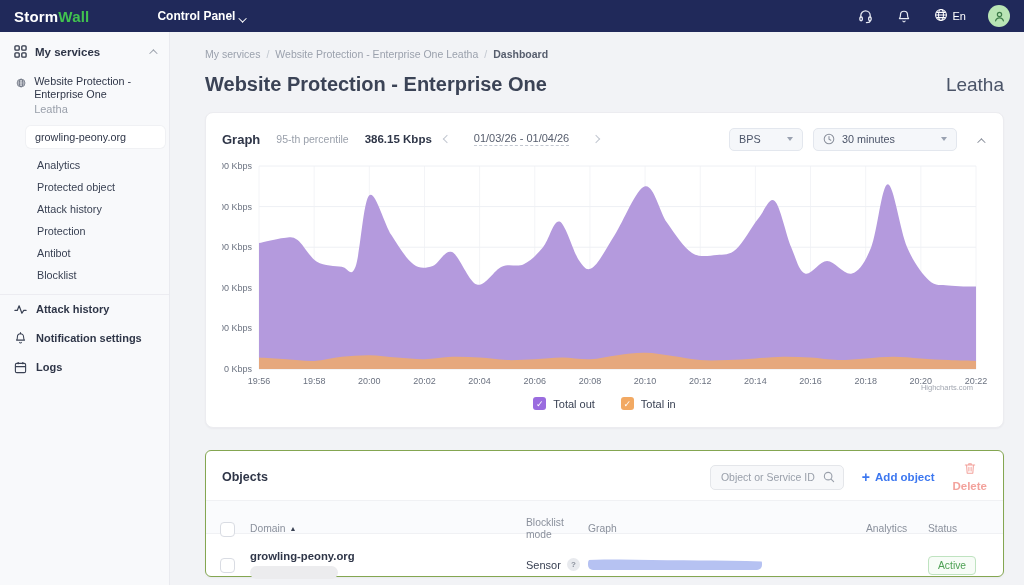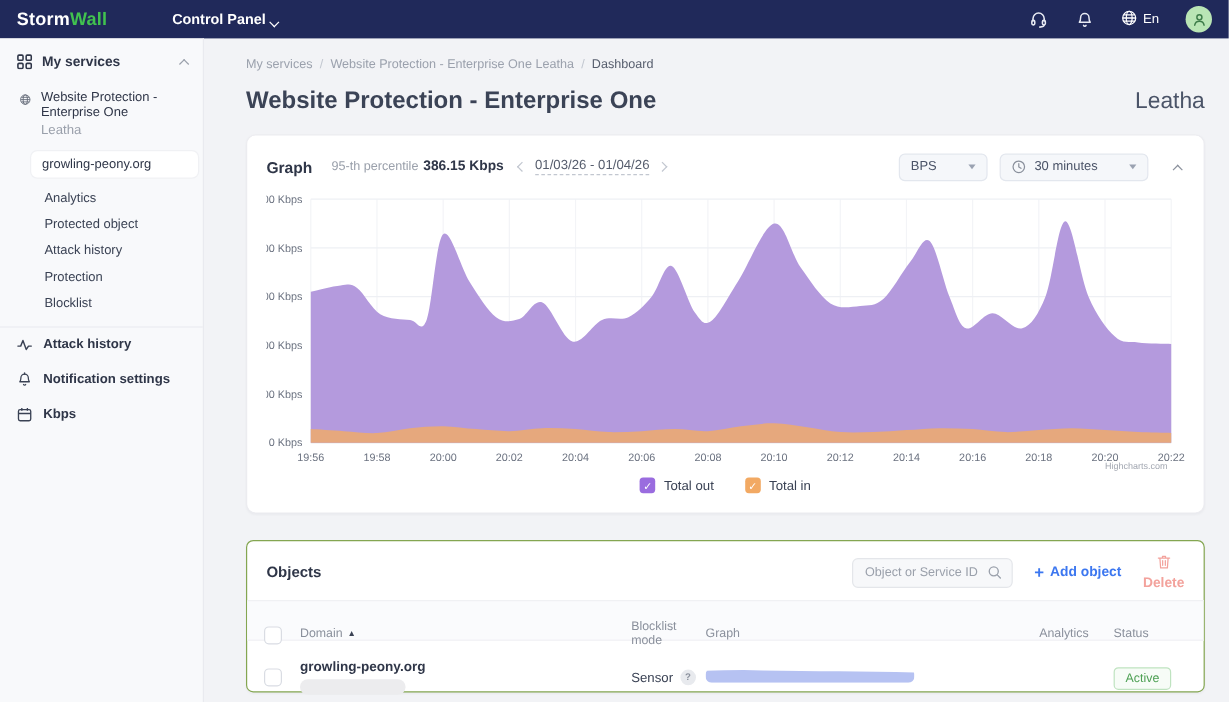--- a/index.html
+++ b/index.html
@@ -3,21 +3,21 @@
 <meta charset="utf-8">
 <style>
   * { margin:0; padding:0; box-sizing:border-box; }
   html,body { width:1024px; height:585px; overflow:hidden;
     font-family:"Liberation Sans", sans-serif; background:#f2f3f6; color:#3a4254; }
 
   
   .navbar { height:32px; background:#20295a; display:flex; align-items:center; padding:0 14px; }
   .brand { font-size:15px; font-weight:700; letter-spacing:.2px; }
   .brand .w1 { color:#ffffff; } .brand .w2 { color:#41c24f; }
-  .nav-menu { margin-left:54px; color:#fff; font-size:12px; font-weight:600; display:flex; align-items:flex-end; gap:6px; cursor:pointer; }
+  .nav-menu { margin-left:68px; color:#fff; font-size:12px; font-weight:600; display:flex; align-items:flex-end; gap:6px; cursor:pointer; }
   .nav-spacer { flex:1; }
   .nav-ico { width:16px; height:16px; margin-left:22px; color:#e7eaf3; display:flex; align-items:center; justify-content:center; }
   .nav-lang { display:flex; align-items:center; gap:5px; margin-left:22px; color:#fff; font-size:11px; }
   .avatar { width:22px; height:22px; border-radius:50%; background:#b9e5b5; margin-left:22px;
     display:flex; align-items:center; justify-content:center; color:#3d7c49; }
 
   
   .chev { display:inline-block; width:6px; height:6px; border-left:1.5px solid currentColor; border-bottom:1.5px solid currentColor; }
   .chev.down { transform:rotate(-45deg) translateY(-2px); }
   .chev.up { transform:rotate(135deg) translateY(-2px); }
@@ -39,41 +39,41 @@
   .sb-sub .subitem { padding:5px 10px 5px 37px; color:#3a4254; font-size:10.8px; cursor:pointer; }
   .sb-bottom { border-top:1px solid #ececf1; }
   .sb-item { display:flex; align-items:center; gap:9px; padding:8px 14px; font-weight:700; font-size:11px; color:#2f3648; cursor:pointer; }
   .sb-item svg { color:#3a4254; flex:none; }
 
   
   .main { position:absolute; top:32px; left:170px; right:0; bottom:0; padding:16px 20px 0 35px; }
   .breadcrumb { font-size:10.5px; color:#9ba1ad; display:flex; gap:6px; align-items:center; }
   .breadcrumb .crumb { cursor:pointer; }
   .breadcrumb .sep { color:#c2c7d0; }
-  .breadcrumb .last { color:#565d6d; font-weight:400; }
+  .breadcrumb .last { color:#565d6d; font-weight:700; }
   .title-row { display:flex; align-items:baseline; margin-top:13px; }
   .page-title { font-size:20px; font-weight:700; color:#3b4356; }
   .page-owner { margin-left:auto; font-size:19px; color:#4b5468; }
 
   .card { background:#ffffff; border:1px solid #ececf0; border-radius:8px; box-shadow:0 1px 2px rgba(20,30,60,.04); }
 
   
   .graph-card { margin-top:16px; height:316px; padding:13px 16px 8px 16px; }
   .gc-head { display:flex; align-items:center; }
   .gc-title { font-size:13px; font-weight:700; color:#2f3648; }
   .gc-ptile { margin-left:16px; font-size:10.5px; color:#9aa0ab; }
-  .gc-pval { margin-left:4px; font-size:11.5px; font-weight:700; color:#2f3648; }
-  .gc-nav { margin-left:12px; display:flex; align-items:center; gap:8px; color:#c2c7d0; }
+  .gc-pval { margin-left:16px; font-size:11.5px; font-weight:700; color:#2f3648; }
+  .gc-nav { margin-left:12px; display:flex; align-items:center; gap:24px; color:#c2c7d0; }
   .gc-date { font-size:11px; color:#565d6d; border-bottom:1px dashed #c2c7d0; padding-bottom:1px; cursor:pointer; }
   .gc-right { margin-left:auto; display:flex; align-items:center; gap:10px; }
   .select { display:flex; align-items:center; gap:7px; background:#f5f7fa; border:1px solid #e3e7ee; border-radius:5px;
     height:23px; padding:0 9px; font-size:10.8px; color:#4b5468; cursor:pointer; }
   .select .tri { width:0; height:0; border-left:3.5px solid transparent; border-right:3.5px solid transparent; border-top:4px solid #9aa2b1; margin-left:auto; }
   .sel-unit { width:74px; }
-  .sel-interval { width:124px; }
+  .sel-interval { width:144px; }
   .gc-collapse { color:#8a909c; margin-left:6px; cursor:pointer; padding:4px; }
 
   .chart-wrap { position:relative; margin-top:4px; }
   .credits { position:absolute; right:14px; bottom:2px; font-size:7.5px; color:#a2a7b1; }
   .legend { display:flex; justify-content:center; gap:26px; margin-top:3px; }
   .legend-item { display:flex; align-items:center; gap:7px; font-size:11px; color:#3a4254; cursor:pointer; }
   .legend-box { width:13px; height:13px; border-radius:3px; color:#fff; font-size:9px; display:flex; align-items:center; justify-content:center; }
 
   
   .objects-card { margin-top:22px; border:1.5px solid #84a651; border-radius:6px; padding-bottom:10px; height:127px; }
@@ -174,20 +174,21 @@
     </div>
   </div>
 
   <div class="sb-domain">growling-peony.org</div>
 
   <div class="sb-sub">
       <div class="subitem">Analytics</div>
       <div class="subitem">Protected object</div>
       <div class="subitem">Attack history</div>
       <div class="subitem">Protection</div>
+      <div class="subitem">Antibot</div>
       <div class="subitem">Blocklist</div>
     </div>
 
   <div class="sb-bottom">
     <div class="sb-item">
       <svg width="13" height="13" viewBox="0 0 14 14" fill="none" stroke="currentColor" stroke-width="1.3" stroke-linecap="round" stroke-linejoin="round">
         <path d="M1 8h2.5L5.5 3l3 8 2-3H13"></path>
       </svg>
       <span>Attack history</span>
     </div>
@@ -197,21 +198,21 @@
           <path d="M6.9 12.8a1.2 1.2 0 0 0 2.2 0"></path>
           <path d="M8 .8v1.4"></path>
       </svg>
       <span>Notification settings</span>
     </div>
     <div class="sb-item">
       <svg width="13" height="13" viewBox="0 0 14 14" fill="none" stroke="currentColor" stroke-width="1.2" stroke-linejoin="round">
         <rect x="1.5" y="2.5" width="11" height="10" rx="1.5"></rect>
           <path d="M1.5 6h11M4.5 1v2.5M9.5 1v2.5"></path>
       </svg>
-      <span>Kbps</span>
+      <span>Logs</span>
     </div>
   </div>
 </aside>
 
 <main class="main">
 
   <div class="breadcrumb">
     <span class="crumb">My services</span>
     <span class="sep">/</span>
     <span class="crumb">Website Protection - Enterprise One Leatha</span>

